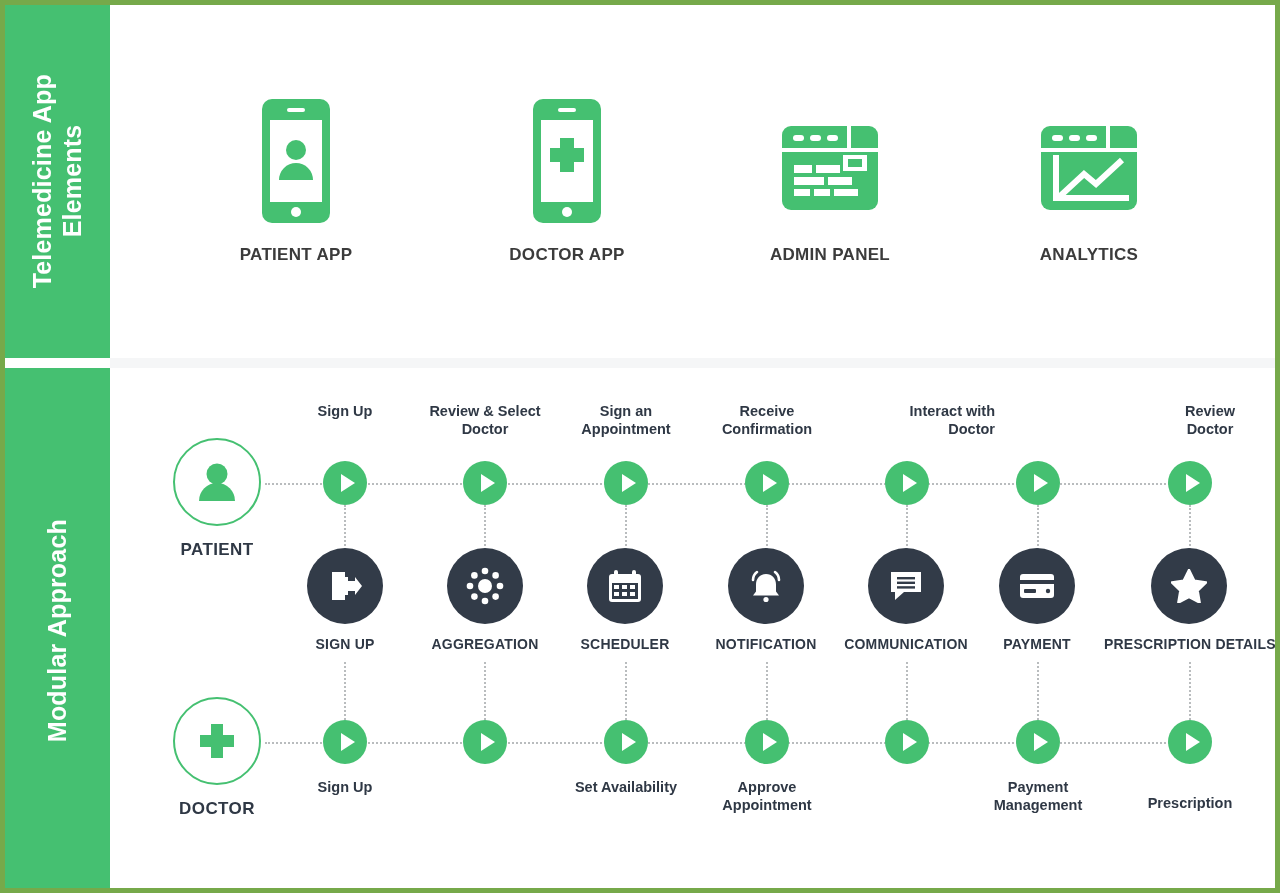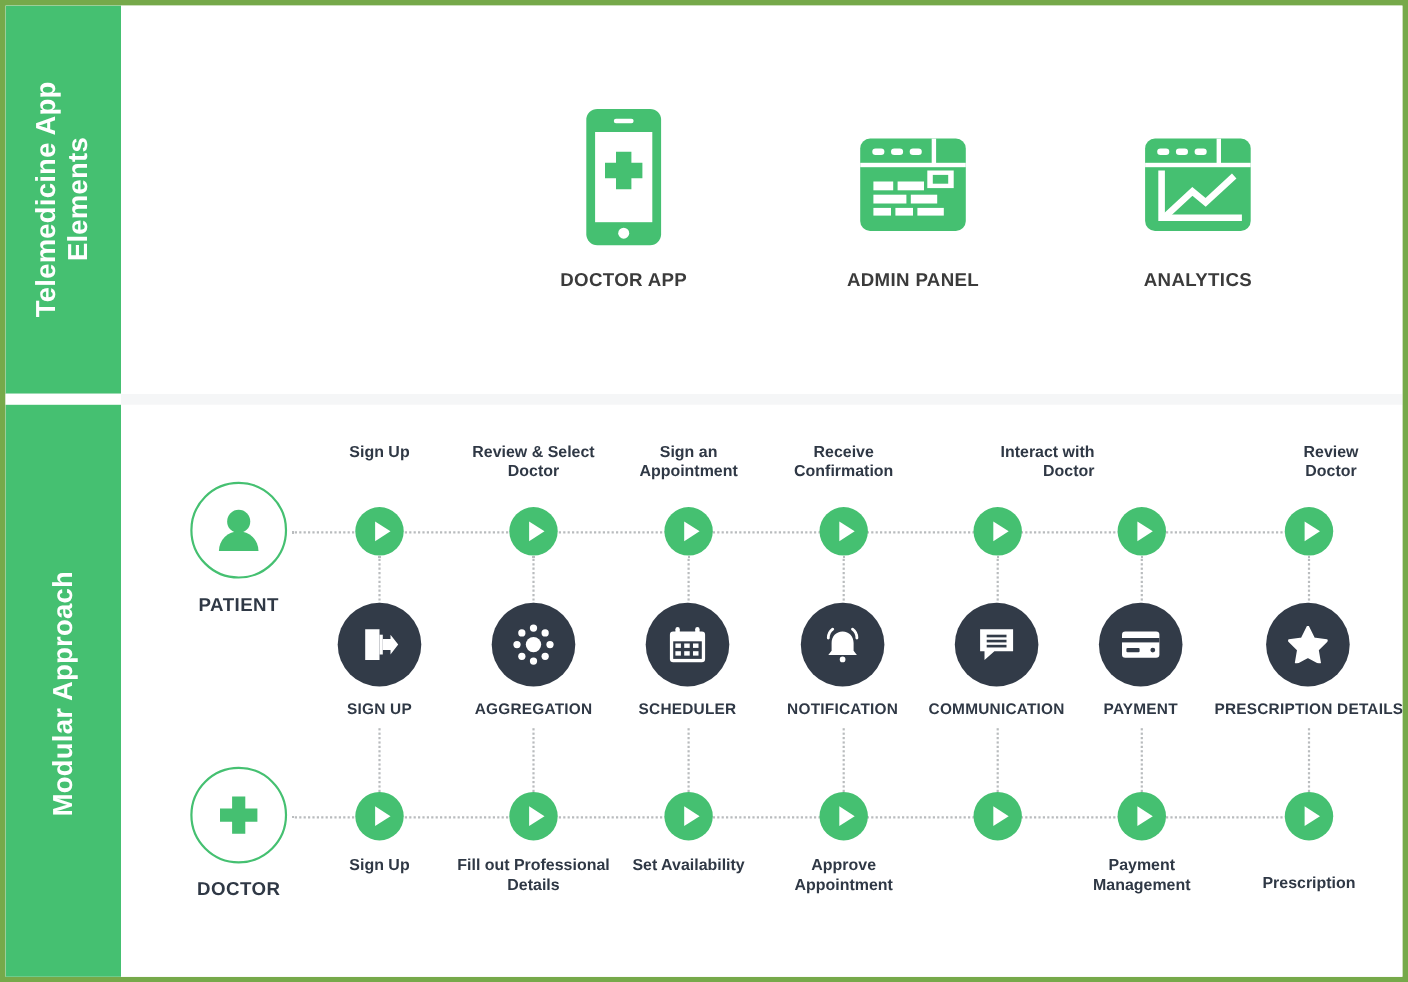--- a/index.html
+++ b/index.html
@@ -203,20 +203,33 @@
     <div class="inner"></div>
   </div>
 
   <div class="band" id="band-bottom">
     <div class="band-label">Modular Approach</div>
   </div>
 
   <div id="top-section">
     <div class="elements-row">
 
+      <div class="element-item" style="left:86px;">
+        <div class="element-icon">
+          <svg width="70" height="126" viewBox="0 0 70 126">
+            <rect x="1" y="1" width="68" height="124" rx="10" ry="10" fill="#45c071"></rect>
+            <rect x="9" y="22" width="52" height="82" fill="#ffffff"></rect>
+            <rect x="26" y="10" width="18" height="4" rx="2" fill="#ffffff"></rect>
+            <circle cx="35" cy="114" r="5" fill="#ffffff"></circle>
+            <circle cx="35" cy="52" r="10" fill="#45c071"></circle>
+            <path d="M18 82 a17 17 0 0 1 34 0 z" fill="#45c071"></path>
+          </svg>
+        </div>
+        <div class="element-label">PATIENT APP</div>
+      </div>
 
       <div class="element-item" style="left:357px;">
         <div class="element-icon">
           <svg width="70" height="126" viewBox="0 0 70 126">
             <rect x="1" y="1" width="68" height="124" rx="10" ry="10" fill="#45c071"></rect>
             <rect x="9" y="22" width="52" height="82" fill="#ffffff"></rect>
             <rect x="26" y="10" width="18" height="4" rx="2" fill="#ffffff"></rect>
             <circle cx="35" cy="114" r="5" fill="#ffffff"></circle>
             <path d="M28 40 h14 v10 h10 v14 h-10 v10 h-14 v-10 h-10 v-14 h10 z" fill="#45c071"></path>
           </svg>
@@ -447,22 +460,20 @@
         <span class="tri"></span>
       </div>
     <div class="play-node" style="left:906px; top:352px;">
         <span class="tri"></span>
       </div>
     <div class="play-node" style="left:1058px; top:352px;">
         <span class="tri"></span>
       </div>
 
     <div class="step-label" style="left:160px; top:410px;">Sign Up</div>
-    <div class="step-label" style="left:300px; top:410px;">Fill out Professional
-Details</div>
     <div class="step-label" style="left:441px; top:410px;">Set Availability</div>
     <div class="step-label" style="left:582px; top:410px;">Approve
 Appointment</div>
     <div class="step-label" style="left:853px; top:410px;">Payment
 Management</div>
     <div class="step-label" style="left:1005px; top:426px;">Prescription</div>
 
   </div>
 </div>
 

